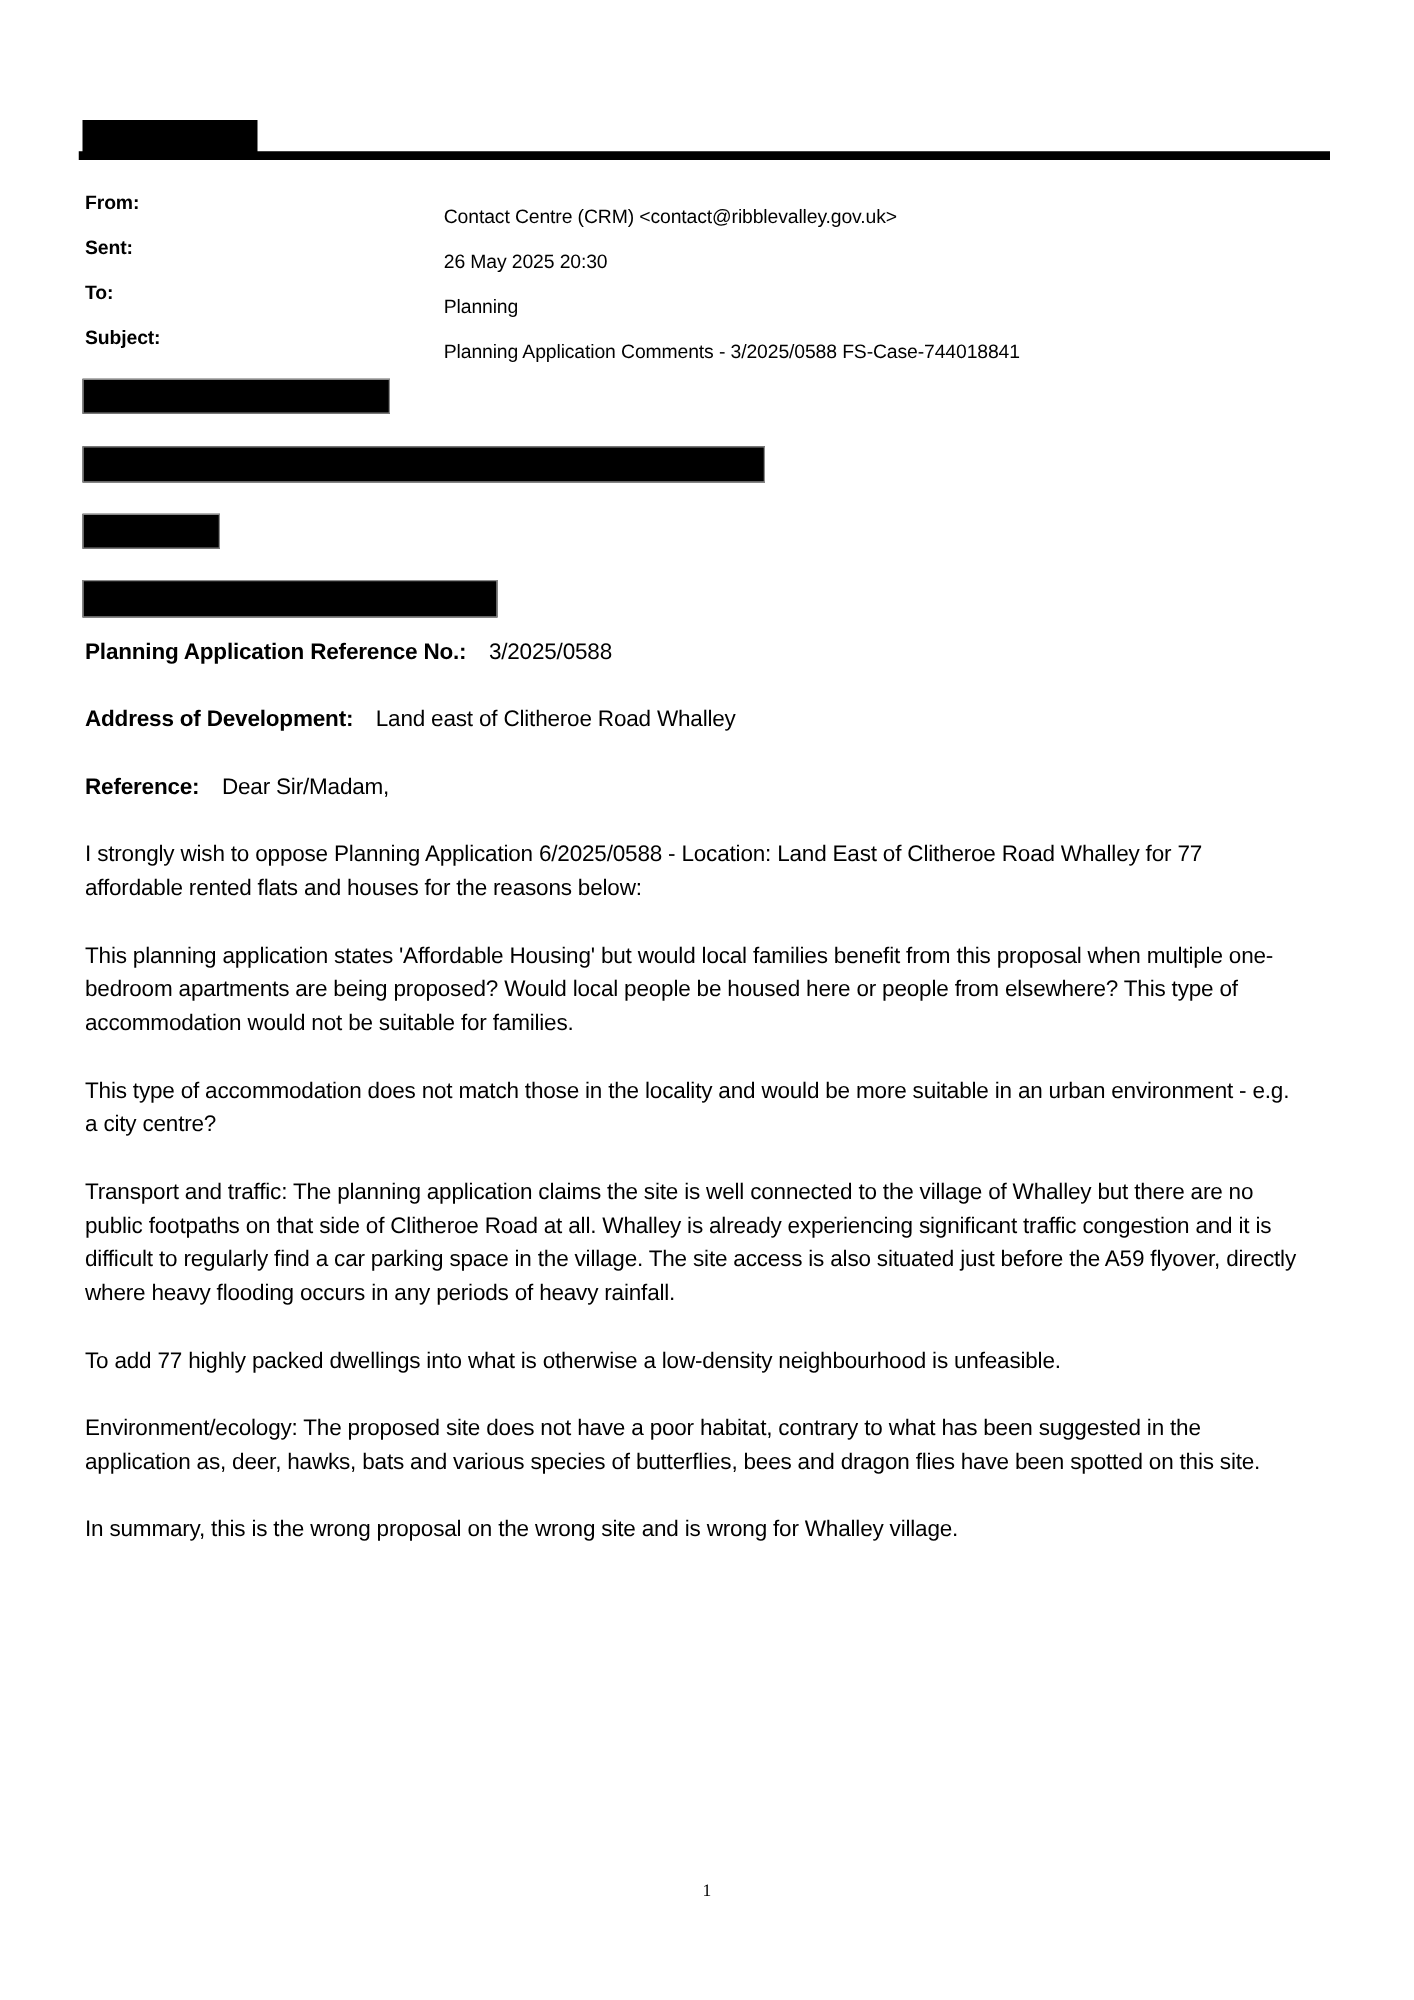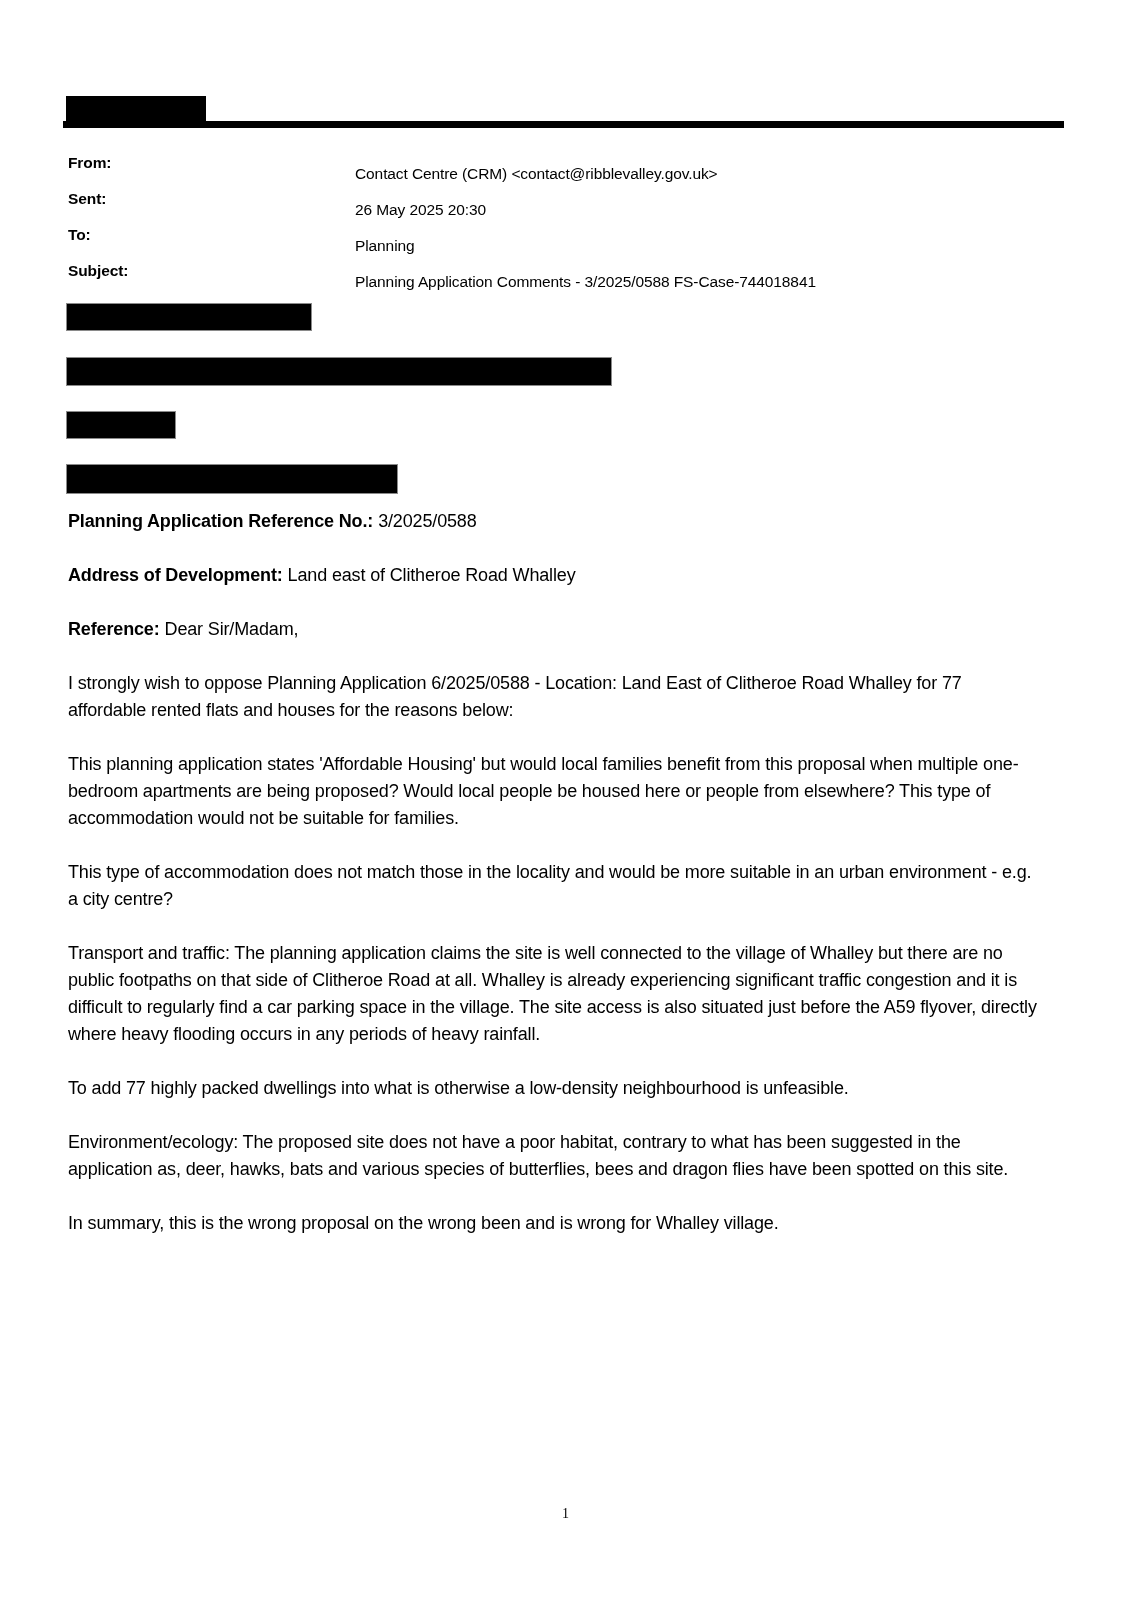--- a/index.html
+++ b/index.html
@@ -45,21 +45,21 @@
   .body-text {
     position: absolute;
     left: 68px;
     top: 508px;
     width: 972px;
     font-size: 18px;
     line-height: 27px;
     letter-spacing: -0.15px;
   }
   .body-text p { margin: 0 0 27px 0; }
-  .b { font-weight: bold; margin-right: 5px; }
+  .b { font-weight: bold; margin-right: 18px; }
 
   
   .page-footer {
     position: absolute;
     left: 0;
     top: 1506px;
     width: 100%;
     text-align: center;
     font-family: "Liberation Serif", serif;
     font-size: 14px;
@@ -107,18 +107,18 @@
     </p>
     <p>
       <span class="b">Reference:</span><span>Dear Sir/Madam,</span>
     </p>
     <p>I strongly wish to oppose Planning Application 6/2025/0588 - Location: Land East of Clitheroe Road Whalley for 77 affordable rented flats and houses for the reasons below:</p>
     <p>This planning application states 'Affordable Housing' but would local families benefit from this proposal when multiple one-bedroom apartments are being proposed? Would local people be housed here or people from elsewhere? This type of accommodation would not be suitable for families.</p>
     <p>This type of accommodation does not match those in the locality and would be more suitable in an urban environment - e.g. a city centre?</p>
     <p>Transport and traffic: The planning application claims the site is well connected to the village of Whalley but there are no public footpaths on that side of Clitheroe Road at all. Whalley is already experiencing significant traffic congestion and it is difficult to regularly find a car parking space in the village. The site access is also situated just before the A59 flyover, directly where heavy flooding occurs in any periods of heavy rainfall.</p>
     <p>To add 77 highly packed dwellings into what is otherwise a low-density neighbourhood is unfeasible.</p>
     <p>Environment/ecology: The proposed site does not have a poor habitat, contrary to what has been suggested in the application as, deer, hawks, bats and various species of butterflies, bees and dragon flies have been spotted on this site.</p>
-    <p>In summary, this is the wrong proposal on the wrong been and is wrong for Whalley village.</p>
+    <p>In summary, this is the wrong proposal on the wrong site and is wrong for Whalley village.</p>
   </div>
 
   <div class="page-footer">1</div>
 
 </div>
 
 </body></html>

